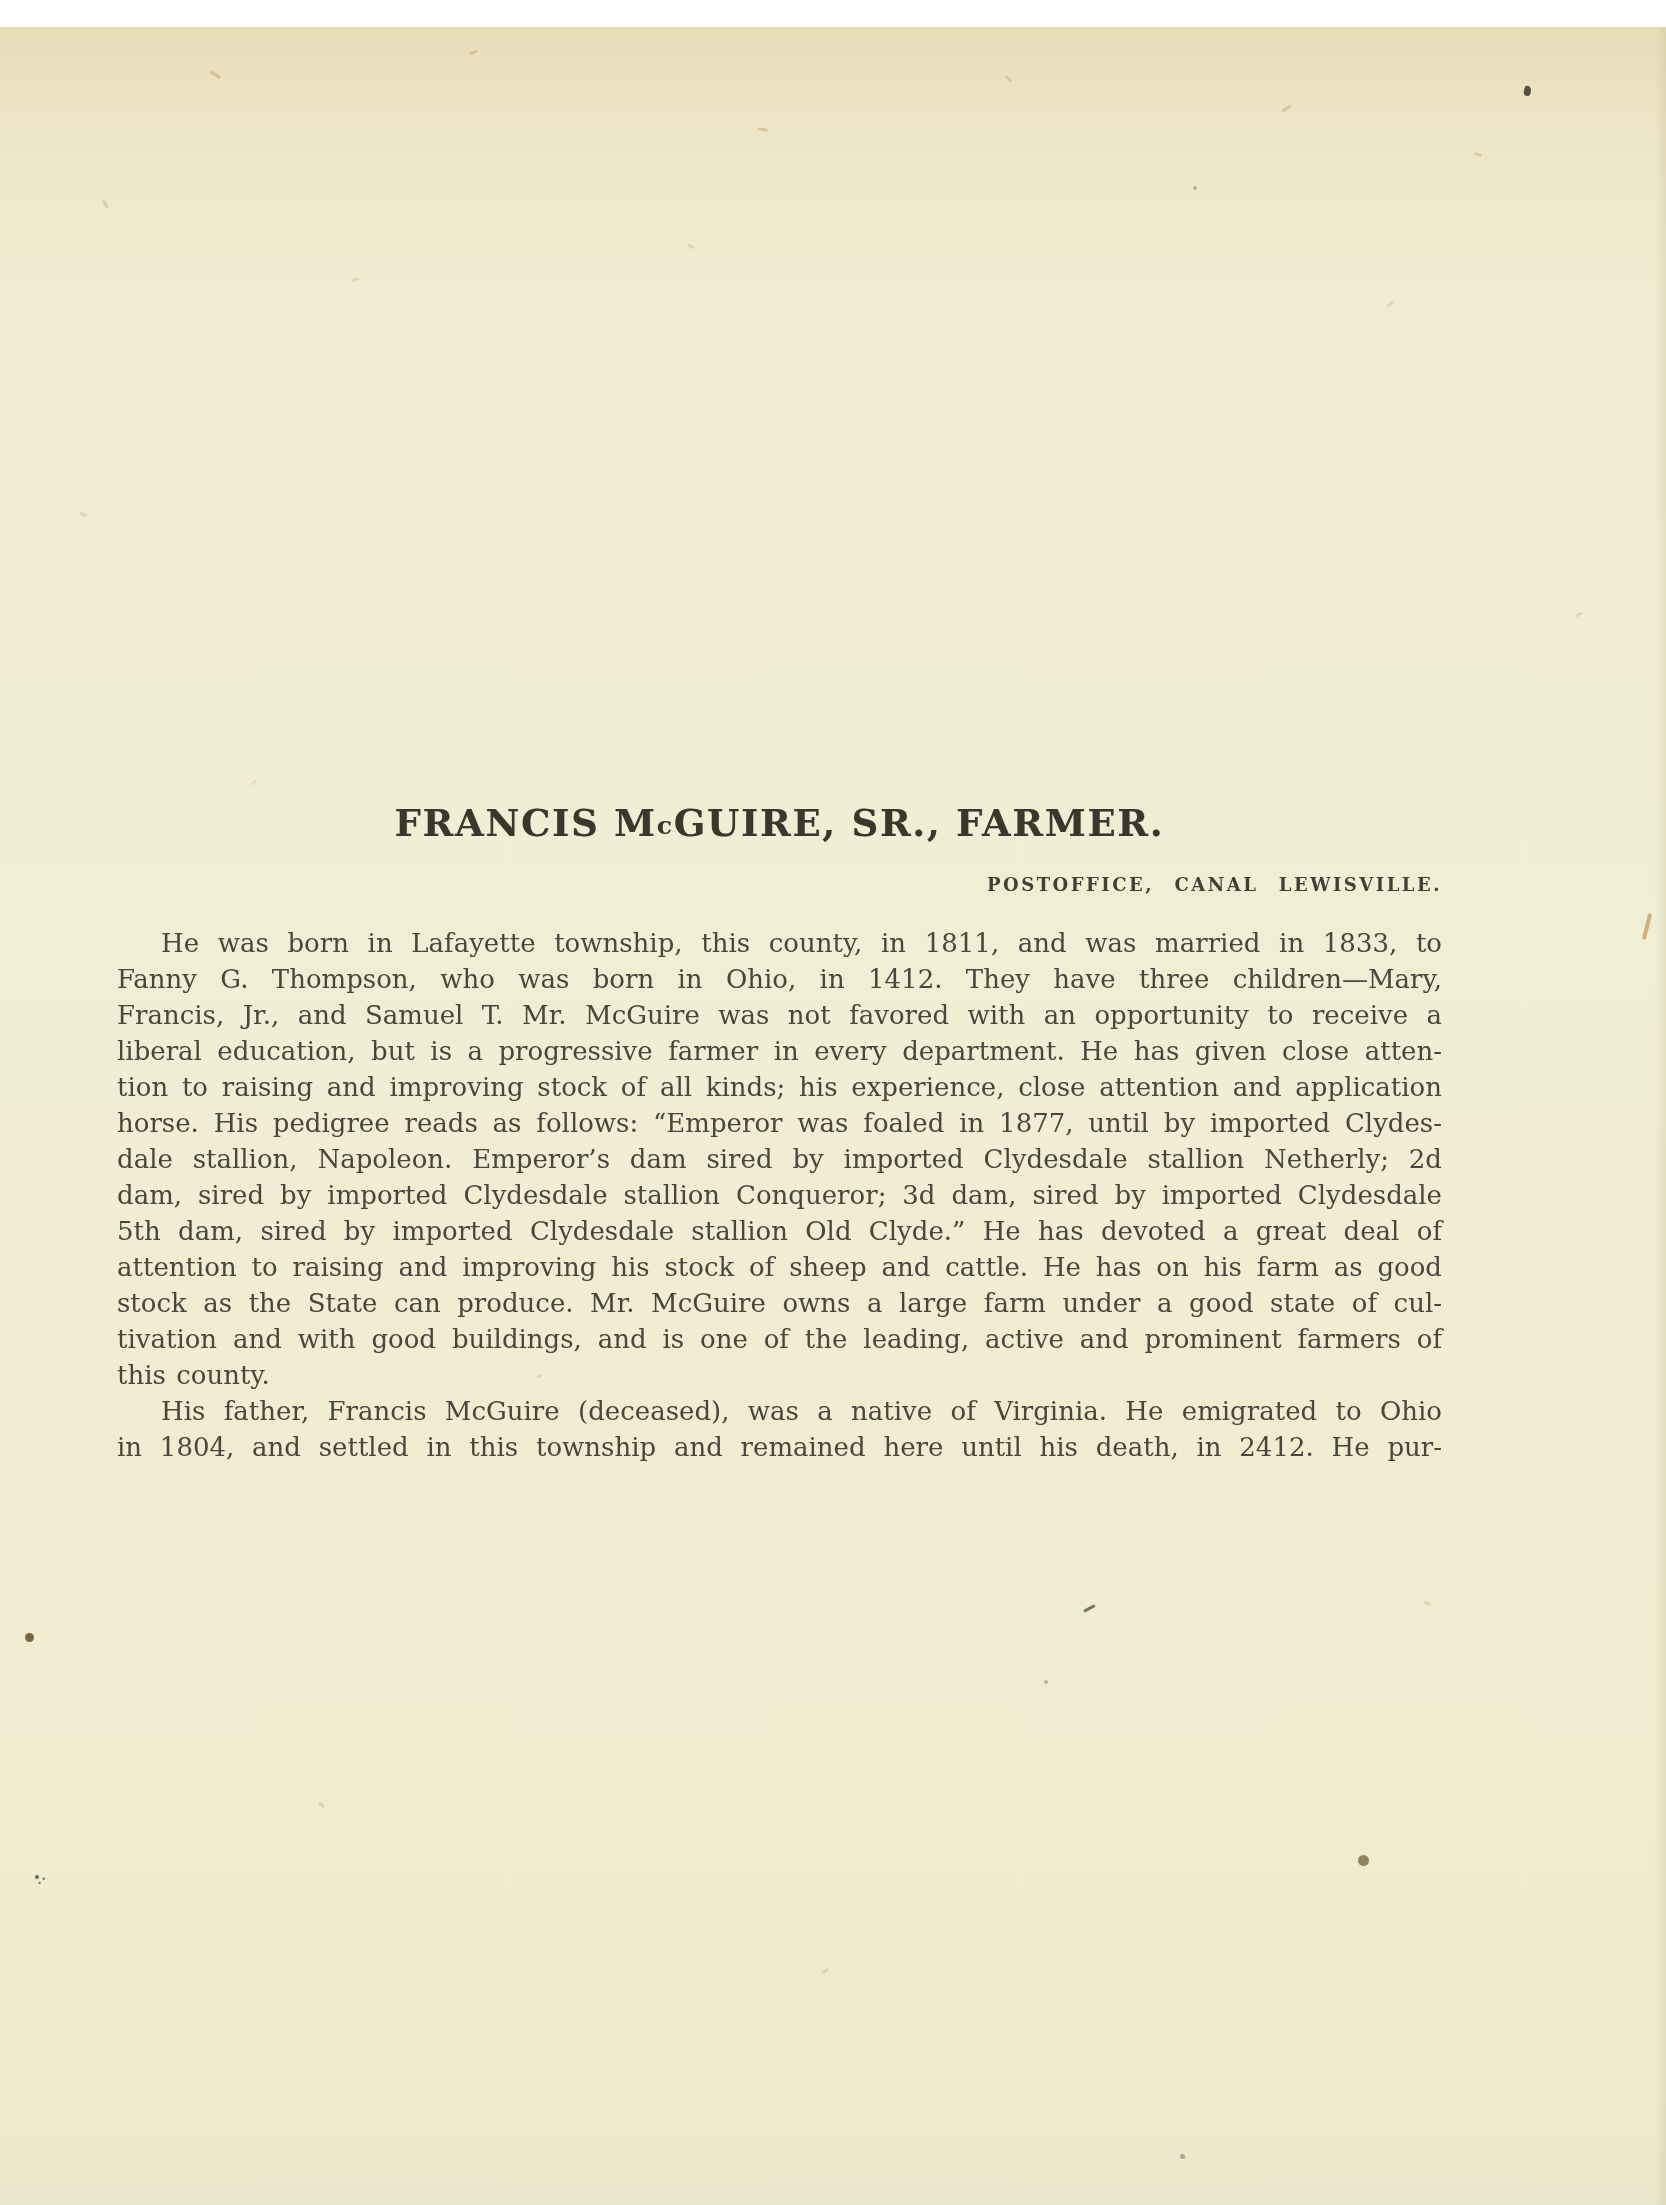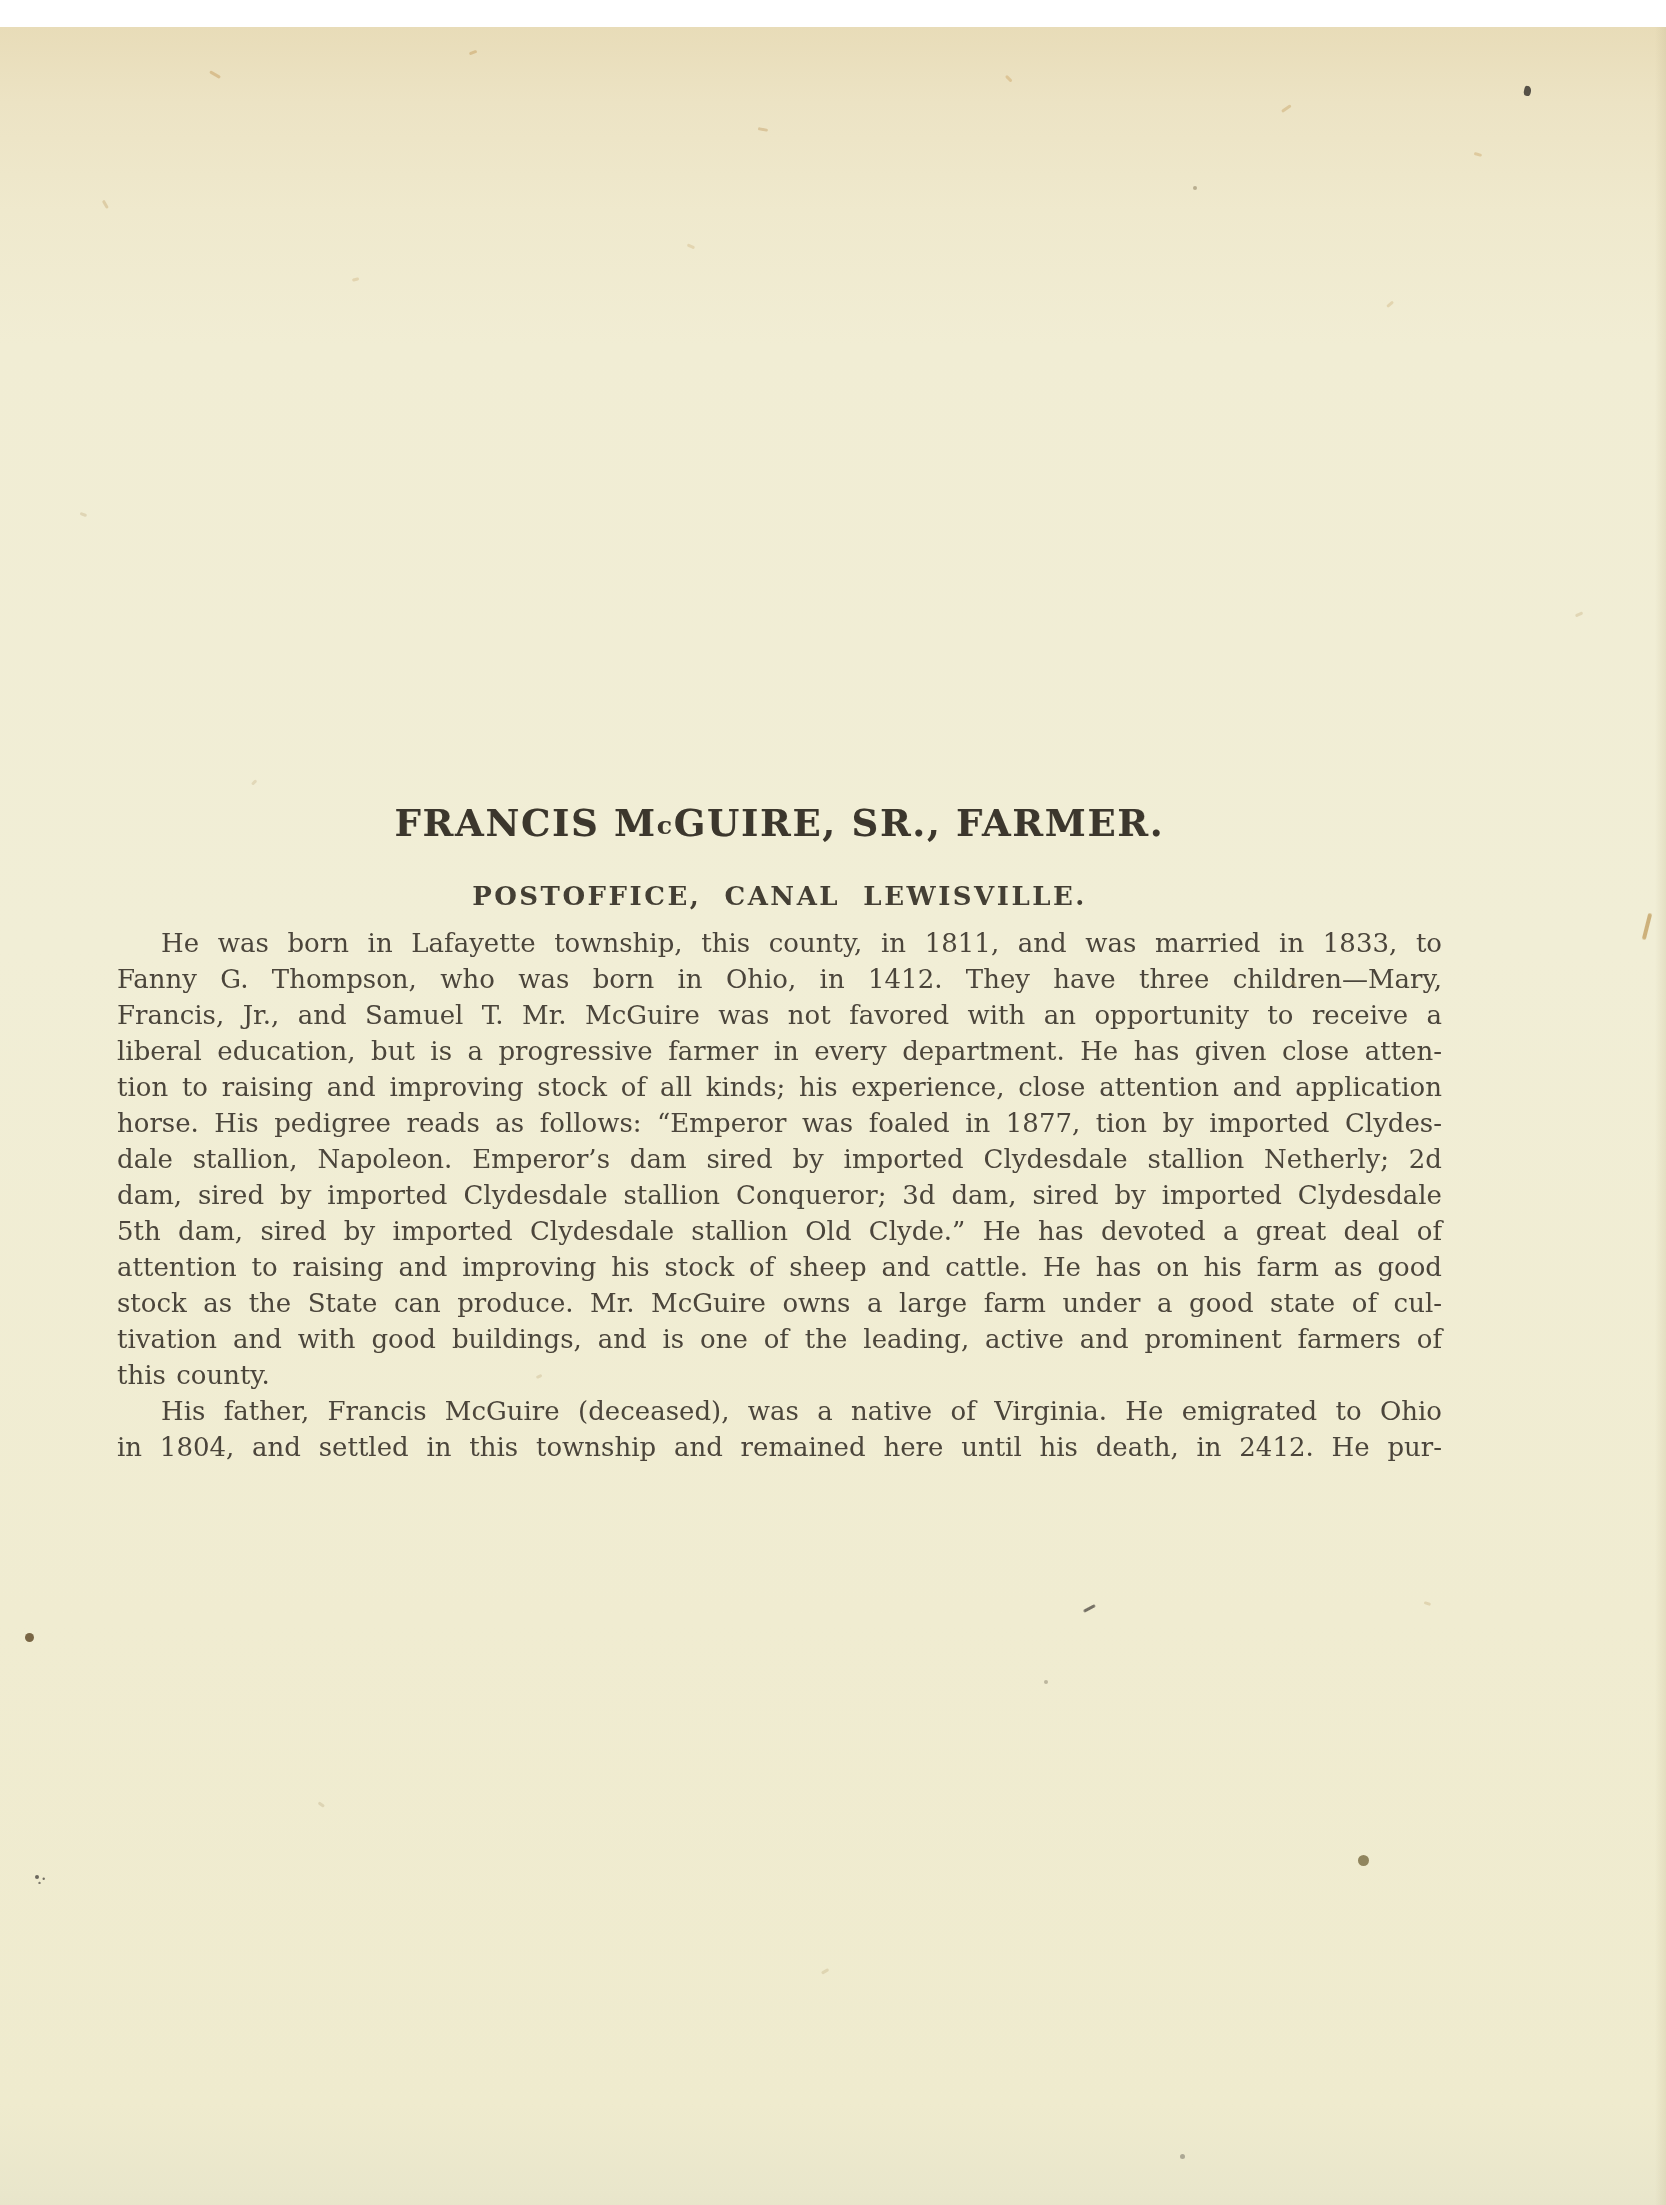--- a/index.html
+++ b/index.html
@@ -50,22 +50,22 @@
   }
   .headline .small-c {
     font-size: 25px;
     vertical-align: 2.5px;
   }
   .subhead {
     position: absolute;
     left: 117px;
     width: 1325px;
     top: 832px;
-    text-align: center;
-    font-size: 26px;
+    text-align: right;
+    font-size: 18px;
     font-weight: bold;
     letter-spacing: 2.5px;
     word-spacing: 11.7px;
     color: #443f34;
     white-space: nowrap;
   }
   .body-text {
     position: absolute;
     left: 117px;
     top: 898px;
@@ -138,21 +138,21 @@
   <h1 class="headline"><span>FRANCIS M</span><span class="small-c">c</span><span>GUIRE, SR., FARMER.</span></h1>
 
   <h2 class="subhead">POSTOFFICE, CANAL LEWISVILLE.</h2>
 
   <div class="body-text">
       <div class="line indent">He was born in Lafayette township, this county, in 1811, and was married in 1833, to</div>
       <div class="line">Fanny G. Thompson, who was born in Ohio, in 1412.  They have three children—Mary,</div>
       <div class="line">Francis, Jr., and Samuel T.  Mr. McGuire was not favored with an opportunity to receive a</div>
       <div class="line">liberal education, but is a progressive farmer in every department.  He has given close atten-</div>
       <div class="line">tion to raising and improving stock of all kinds; his experience, close attention and application</div>
-      <div class="line">horse.  His pedigree reads as follows: “Emperor was foaled in 1877, tion by imported Clydes-</div>
+      <div class="line">horse.  His pedigree reads as follows: “Emperor was foaled in 1877, until by imported Clydes-</div>
       <div class="line">dale stallion, Napoleon.  Emperor’s dam sired by imported Clydesdale stallion Netherly; 2d</div>
       <div class="line">dam, sired by imported Clydesdale stallion Conqueror; 3d dam, sired by imported Clydesdale</div>
       <div class="line">5th dam, sired by imported Clydesdale stallion Old Clyde.”  He has devoted a great deal of</div>
       <div class="line">attention to raising and improving his stock of sheep and cattle.  He has on his farm as good</div>
       <div class="line">stock as the State can produce.  Mr. McGuire owns a large farm under a good state of cul-</div>
       <div class="line">tivation and with good buildings, and is one of the leading, active and prominent farmers of</div>
       <div class="line para-last">this county.</div>
       <div class="line indent">His father, Francis McGuire (deceased), was a native of Virginia.  He emigrated to Ohio</div>
       <div class="line">in 1804, and settled in this township and remained here until his death, in 2412.  He pur-</div>
     </div>

